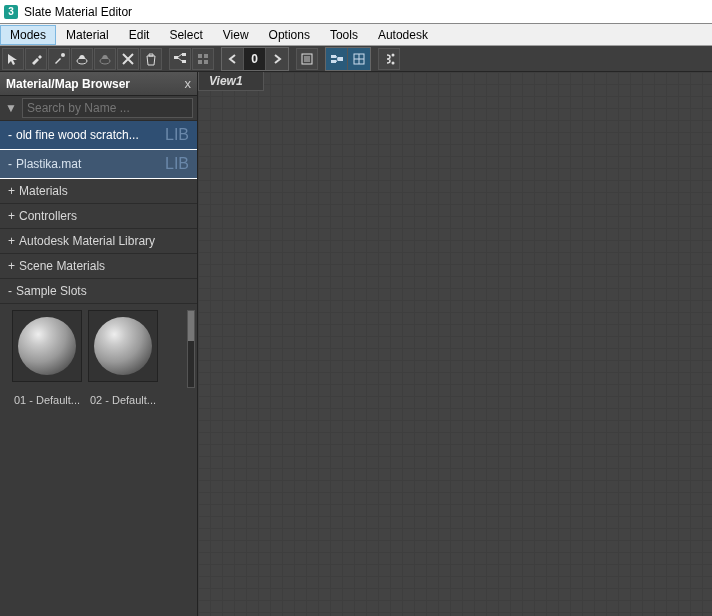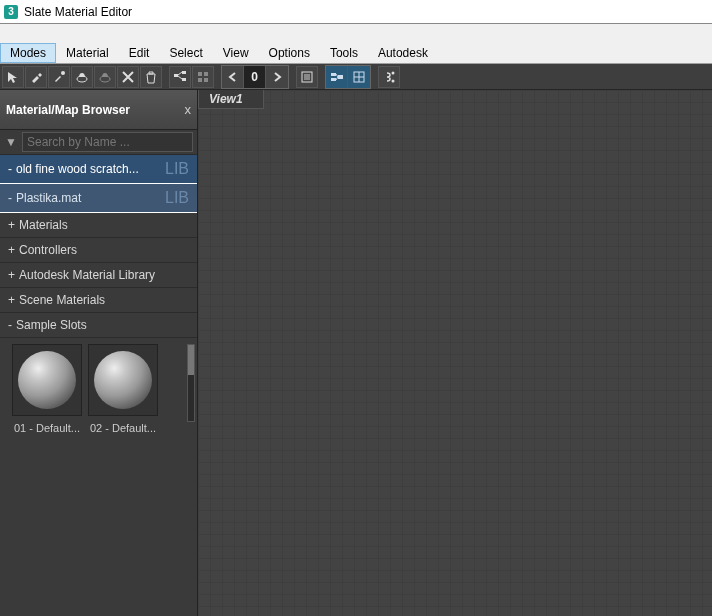--- a/index.html
+++ b/index.html
@@ -1,49 +1,49 @@
 <!DOCTYPE html>
 <html><head>
 <meta charset="utf-8">
 <style>
 * { box-sizing: border-box; margin: 0; padding: 0; }
 body { font-family: "Segoe UI", Tahoma, sans-serif; font-size: 12px; background: #3a3a3a; color: #ccc; width: 712px; height: 616px; overflow: hidden; }
 .titlebar { background: #fff; color: #000; height: 24px; display: flex; align-items: center; padding: 0 4px; border-bottom: 1px solid #888; }
 .titlebar .logo { width: 14px; height: 14px; background: #1b9c8e; display: inline-flex; align-items: center; justify-content: center; color: #fff; font-weight: bold; font-size: 10px; margin-right: 6px; border-radius: 2px; }
-.menubar { background: #f0f0f0; color: #000; height: 40px; display: flex; align-items: flex-end; border-bottom: 1px solid #a0a0a0; }
+.menubar { background: #f0f0f0; color: #000; height: 22px; display: flex; align-items: center; border-bottom: 1px solid #a0a0a0; }
 .menubar .menu-item { padding: 3px 10px; cursor: default; }
 .menubar .menu-item.active { background: #cde6f7; border: 1px solid #7db7e0; padding: 2px 9px; }
 .toolbar { background: #3e3e3e; height: 26px; display: flex; align-items: center; padding: 0 2px; border-bottom: 1px solid #252525; gap: 1px; }
 .tb-btn { width: 22px; height: 22px; background: #444; display: inline-flex; align-items: center; justify-content: center; color: #bbb; border: 1px solid #555; cursor: pointer; }
 .tb-sep { width: 5px; }
 .tb-group { display: inline-flex; border: 1px solid #666; }
 .tb-group .tb-btn { border: 0; border-right: 1px solid #555; }
 .tb-group .tb-btn:last-child{ border-right:0;}
 .main { display: flex; height: 544px; }
 .sidebar { width: 198px; background: #3a3a3a; border-right: 1px solid #222; display: flex; flex-direction: column; }
 .canvas { flex: 1; background: #434343; position: relative; background-image: linear-gradient(#3e3e3e 1px, transparent 1px), linear-gradient(90deg, #3e3e3e 1px, transparent 1px); background-size: 12px 12px; }
 .view-tab { position: absolute; top: 0; left: 0; background: #3a3a3a; border: 1px solid #555; border-top: 0; padding: 2px 20px 2px 10px; font-style: italic; font-weight: bold; color: #ddd; }
 
-.panel-header { background: linear-gradient(#555,#444); color: #fff; font-weight: bold; padding: 12px 6px; display:flex; justify-content:space-between; align-items:center; border-bottom:1px solid #222;}
+.panel-header { background: linear-gradient(#555,#444); color: #fff; font-weight: bold; padding: 4px 6px; display:flex; justify-content:space-between; align-items:center; border-bottom:1px solid #222;}
 .panel-header .x { font-weight: normal; cursor:pointer; color:#ccc; font-size:13px;}
 .search-row { background:#3a3a3a; padding:2px 4px; display:flex; align-items:center; gap:4px; border-bottom:1px solid #2b2b2b;}
 .search-row .chev { width:14px; text-align:center; color:#aaa; cursor:pointer; }
 .search-row input { flex:1; background:#333; border:1px solid #555; color:#bbb; padding:2px 4px; font-size:12px; outline:none; }
 
 .list-item { display:flex; align-items:center; justify-content:space-between; padding:5px 8px; border-bottom:1px solid #ffffff; cursor:pointer; }
 .list-item.selected1 { background:#2f4f73; color:#fff; }
 .list-item.selected2 { background:#3f5772; color:#d7e2ed; }
 .list-item .tag { color:#6a88aa; font-size:16px; }
 .list-item .pre { margin-right:4px; }
 
 .cat-item { padding:5px 8px; border-bottom:1px solid #2b2b2b; background:#3a3a3a; color:#d8d8d8; cursor:pointer; }
 .cat-item .pre { margin-right:4px; color:#d8d8d8; }
 
 .slots-area { background:#3a3a3a; padding:6px 6px 6px 12px; display:flex; gap:6px; position:relative; }
-.slot { width:70px; display:flex; flex-direction:column; align-items:center; gap:6px; }
+.slot { width:70px; display:flex; flex-direction:column; align-items:center; gap:12px; }
 .slot-thumb { width:70px; height:72px; border:1px solid #222; background:#333; display:flex; align-items:center; justify-content:center; overflow:hidden; }
 .sphere { width:58px; height:58px; border-radius:50%; background: radial-gradient(circle at 35% 30%, #eee 0%, #c8c8c8 20%, #999 50%, #555 80%, #333 100%); }
 .slot-label { font-size:11px; color:#ccc; max-width:70px; white-space:nowrap; overflow:hidden; text-overflow:ellipsis; text-align:center; }
 .scroll-track { position:absolute; right:2px; top:6px; width:8px; height:78px; background:#2b2b2b; border:1px solid #555; }
 .scroll-thumb { width:100%; height:30px; background:#777; }
 
 svg { display:block; }
 </style>
 </head>
 <body>

